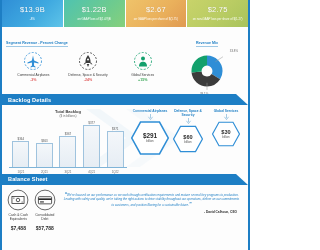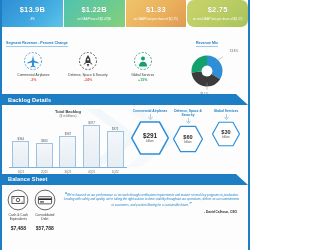--- a/index.html
+++ b/index.html
@@ -25,22 +25,22 @@
     display: flex; flex-direction: column;
     align-items: center; justify-content: center;
     color: #ffffff; text-align: center;
     padding: 1px 1px 2px 1px;
     border-right: 1px solid #ffffff;
   }
   .kpi:last-child { border-right: none; }
   .kpi-1 { background: linear-gradient(135deg,#2f8ed6 0%,#3fa9e0 55%,#5ec4e8 100%); }
   .kpi-2 { background: linear-gradient(135deg,#4fc3b0 0%,#6ecb8e 60%,#86d07c 100%); text-align: right; }
   .kpi-3 { background: linear-gradient(135deg,#efc36a 0%,#eab15c 55%,#e09a52 100%); }
-  .kpi-4 { background: linear-gradient(135deg,#c8d36a 0%,#b9cc63 55%,#a8c35c 100%); border-radius: 7px; }
-  .kpi-value { font-size: 7.5px; font-weight: bold; letter-spacing: .2px; line-height: 9px;
+  .kpi-4 { background: linear-gradient(135deg,#c8d36a 0%,#b9cc63 55%,#a8c35c 100%); }
+  .kpi-value { font-size: 7.5px; font-weight: normal; letter-spacing: .2px; line-height: 9px;
                text-shadow: 0 0 1px rgba(0,0,0,.18); }
   .kpi-sub   { font-size: 2.9px; line-height: 4px; margin-top: 3px; opacity: .95;
                padding: 0 2px; }
 
   
   .seg-band { flex: 0 0 auto; display: flex; padding: 3px 4px 2px 4px; }
   .seg-left { flex: 1 1 0; }
   .seg-title, .mix-title {
     font-size: 3.6px; color: #1d7ec4; font-weight: bold;
     border-bottom: .5px solid #9fc9e5; padding-bottom: 1px; display: inline-block;
@@ -122,21 +122,21 @@
   <div class="kpi-row">
     <div class="kpi kpi-1">
       <div class="kpi-value">$13.9B</div>
       <div class="kpi-sub">-8%</div>
     </div>
     <div class="kpi kpi-2">
       <div class="kpi-value">$1.22B</div>
       <div class="kpi-sub">on GAAP loss of $(1.09)B</div>
     </div>
     <div class="kpi kpi-3">
-      <div class="kpi-value">$1.33</div>
+      <div class="kpi-value">$2.67</div>
       <div class="kpi-sub">on GAAP loss per share of $(1.75)</div>
     </div>
     <div class="kpi kpi-4">
       <div class="kpi-value">$2.75</div>
       <div class="kpi-sub">on non-GAAP loss per share of $(1.27)</div>
     </div>
   </div>
 
   <div class="seg-band">
 

